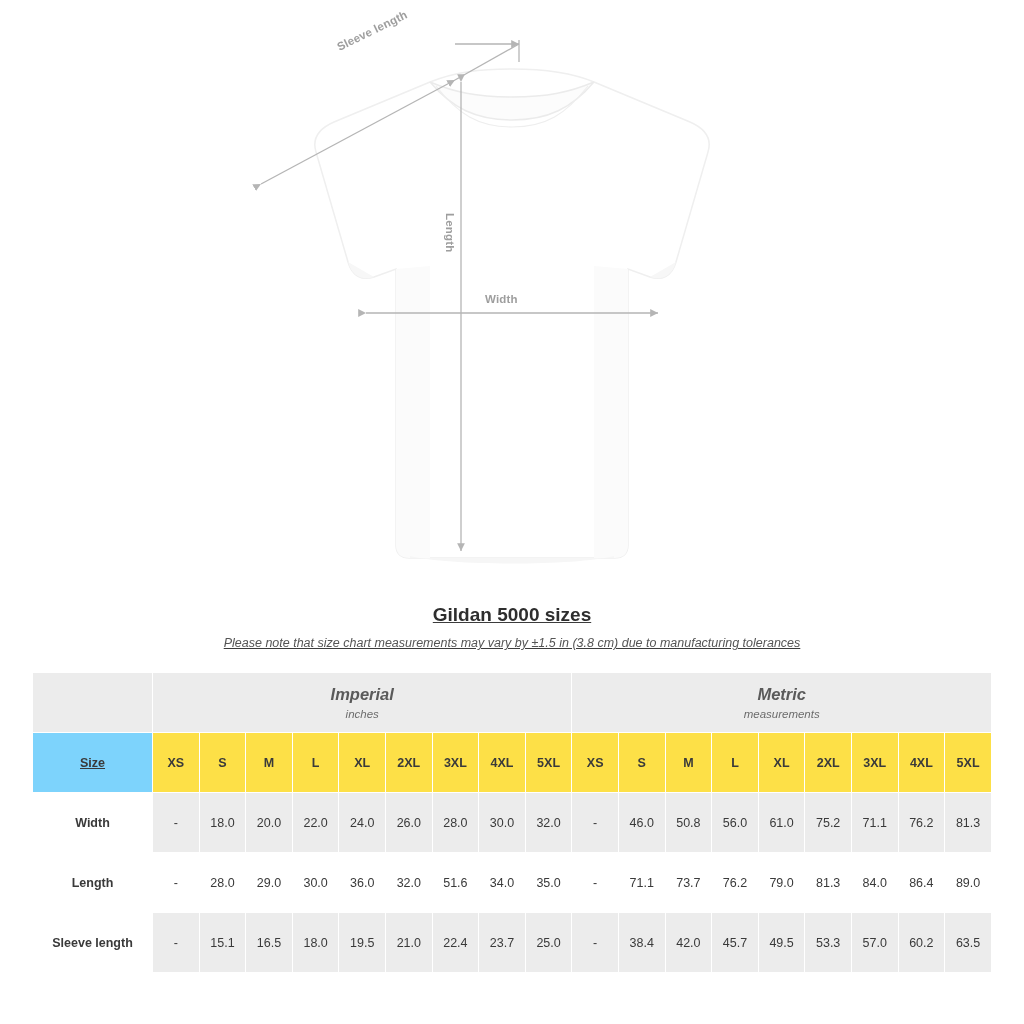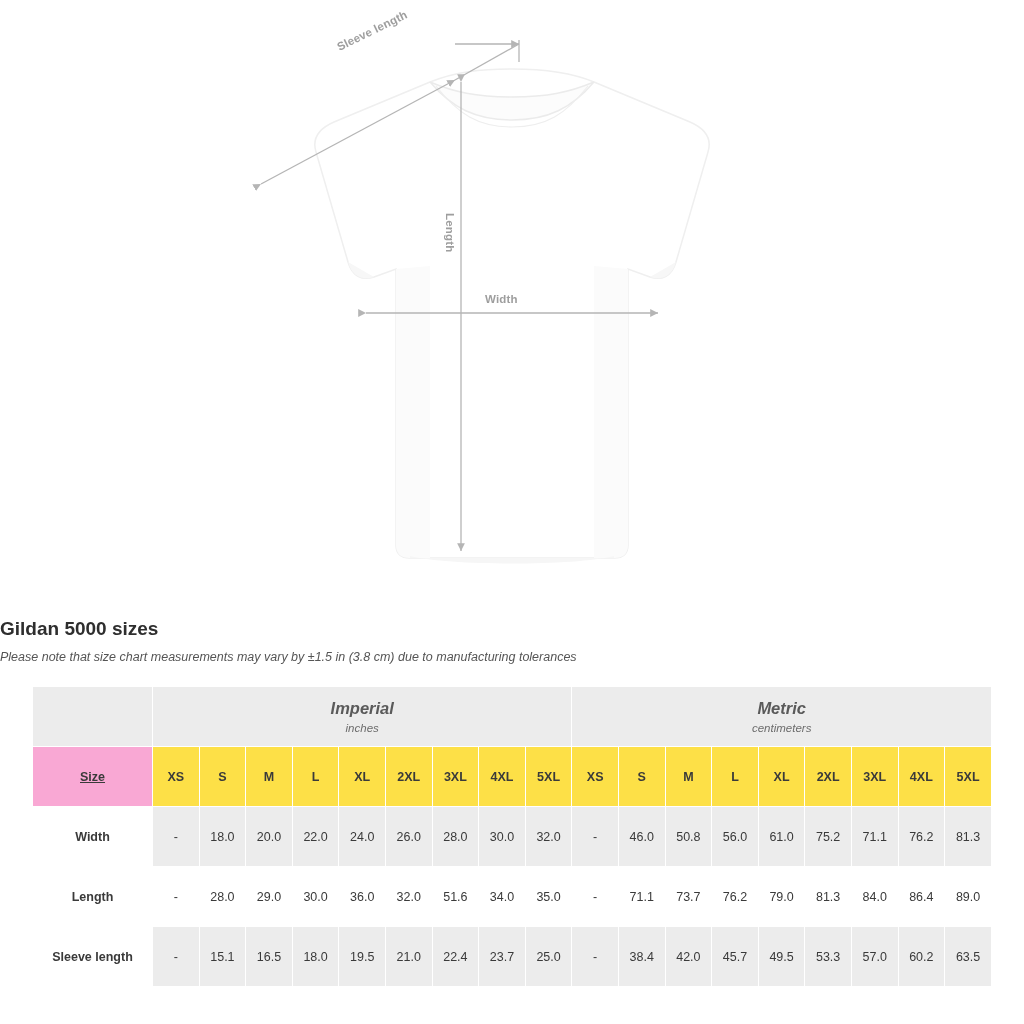--- a/index.html
+++ b/index.html
@@ -53,22 +53,23 @@
   }
   .dim-label.width {
     left: 481px;
     top: 293px;
     background: #ffffff;
     padding: 0 4px;
   }
 
   
   .title-block {
-    text-align: left;
-    margin-top: 33px;
+    text-align: center;
+    margin-top: 19px;
+    text-decoration: underline;
   }
   .chart-title {
     font-size: 19px;
     font-weight: bold;
     color: #2e2e2e;
     margin: 0;
   }
   .chart-note {
     font-size: 12.5px;
     font-style: italic;
@@ -117,21 +118,21 @@
     margin-top: 4px;
   }
   
   .hdr {
     background: #fde047;
     font-weight: bold;
     font-size: 12.5px;
     color: #3a3a3a;
   }
   .corner {
-    background: #f9a8d4;
+    background: #7dd3fc;
     font-weight: bold;
     font-size: 12.5px;
     text-decoration: underline;
   }
   .rowhdr {
     font-weight: bold;
     font-size: 12.5px;
     background: #ffffff;
     color: #333333;
   }
@@ -241,21 +242,21 @@
       <tbody>
 
         <tr>
           <td class="sys-cell"></td>
           <td class="sys-cell" colspan="9">
             <span class="sys-name">Imperial</span>
             <span class="sys-unit">inches</span>
           </td>
           <td class="sys-cell" colspan="9">
             <span class="sys-name">Metric</span>
-            <span class="sys-unit">centimeters</span>
+            <span class="sys-unit">measurements</span>
           </td>
         </tr>
 
         <tr>
           <th class="corner">Size</th>
           <th class="hdr">XS</th>
           <th class="hdr">S</th>
           <th class="hdr">M</th>
           <th class="hdr">L</th>
           <th class="hdr">XL</th>

